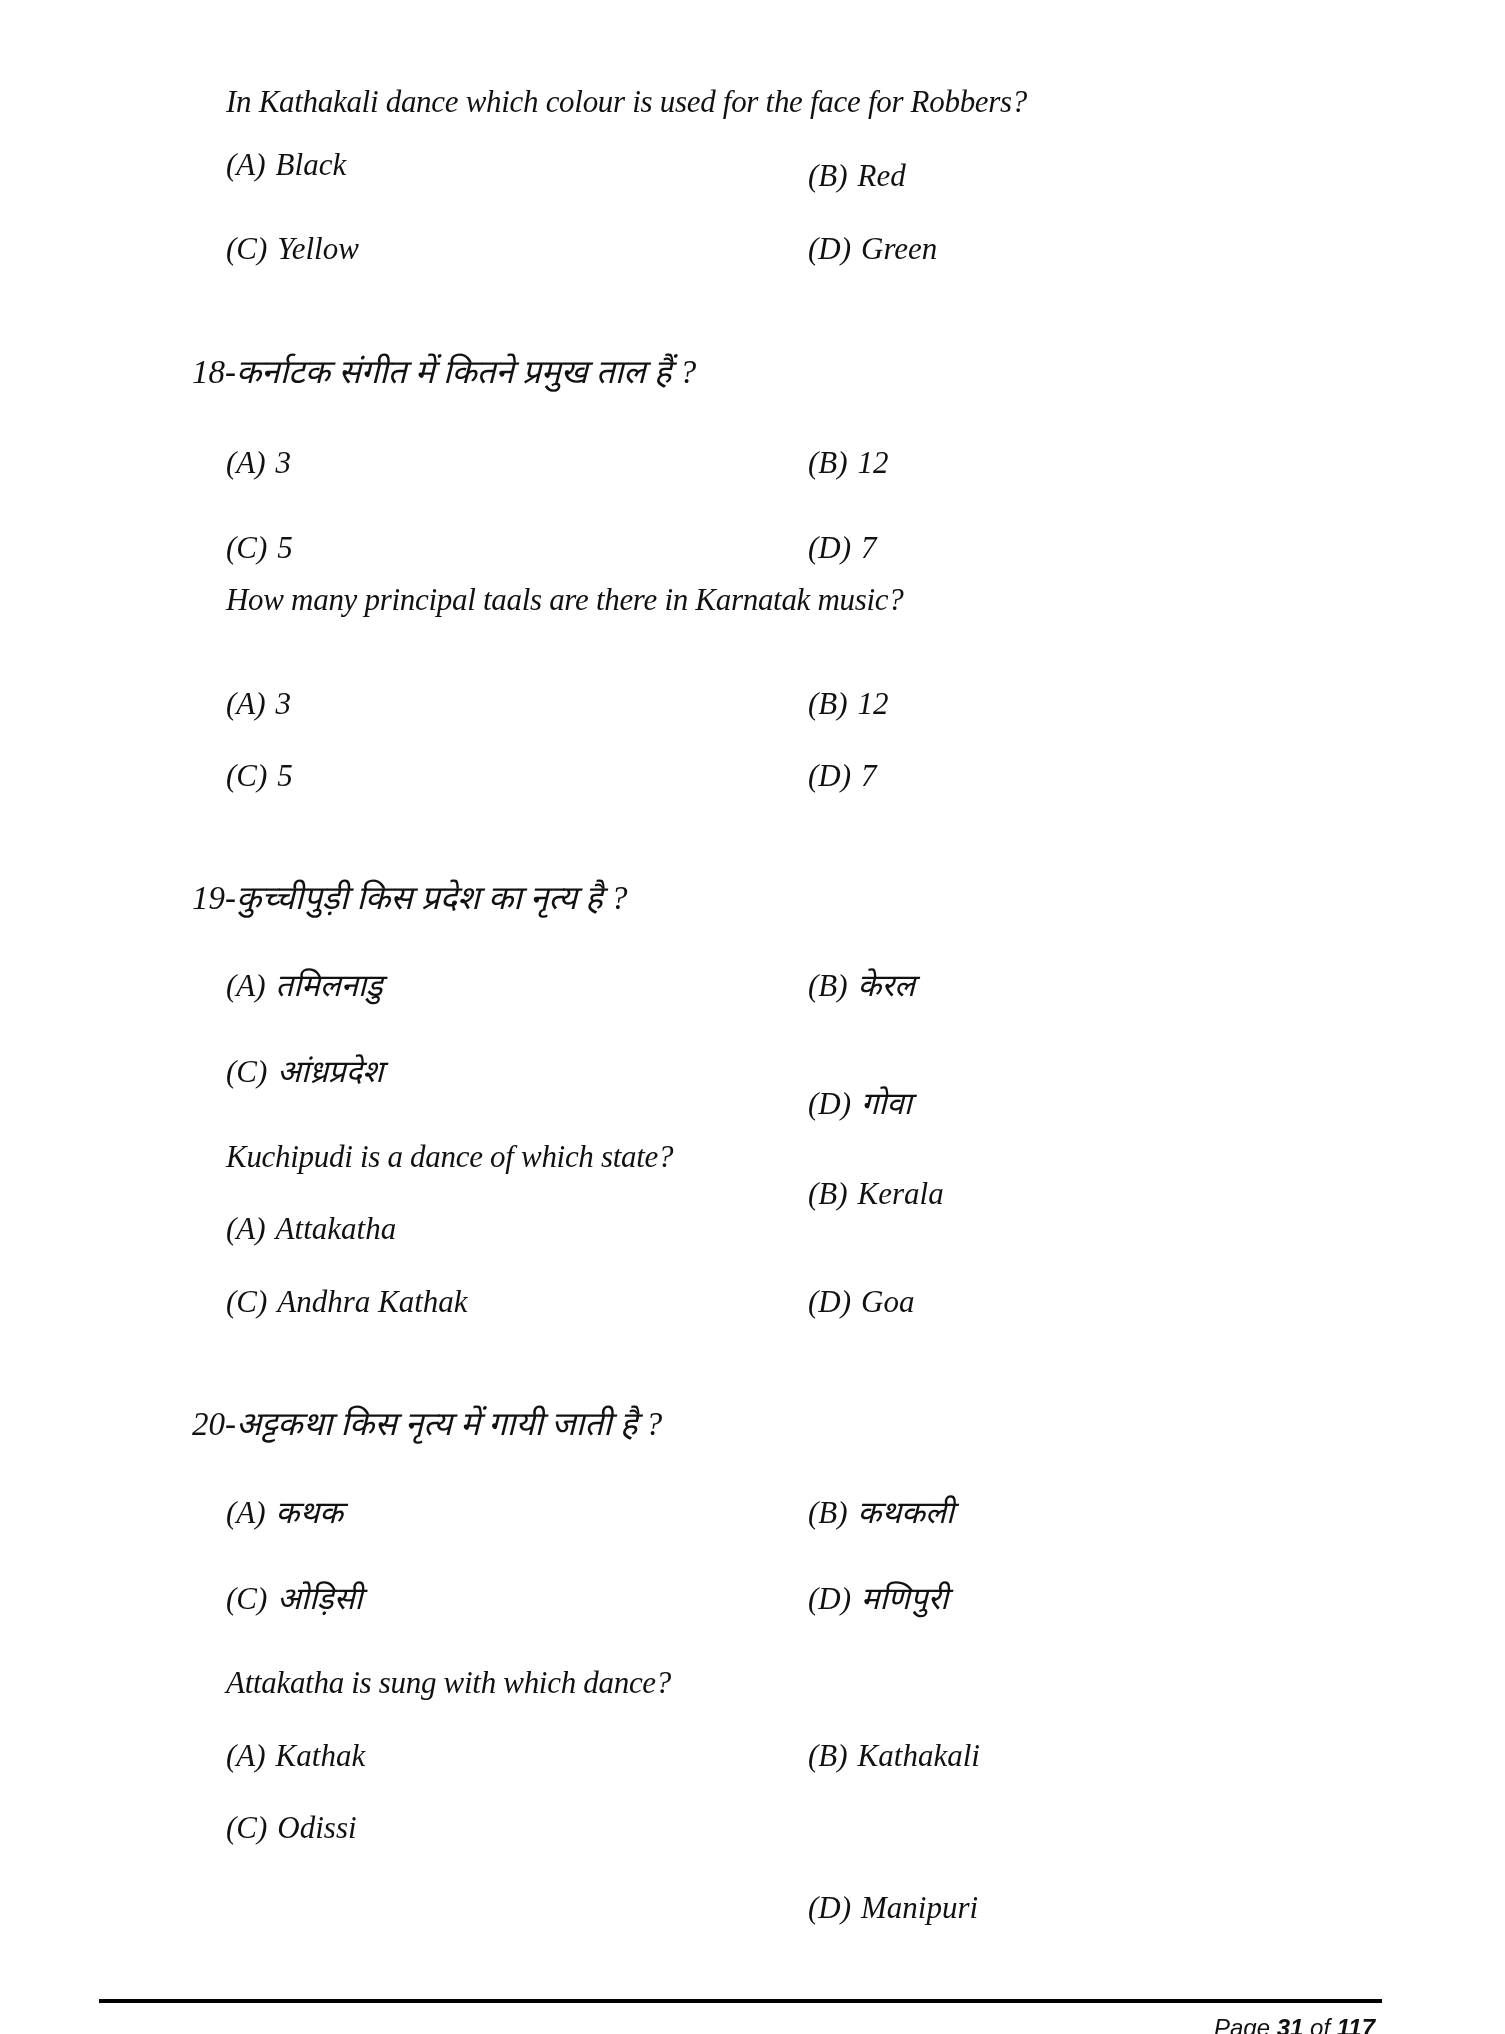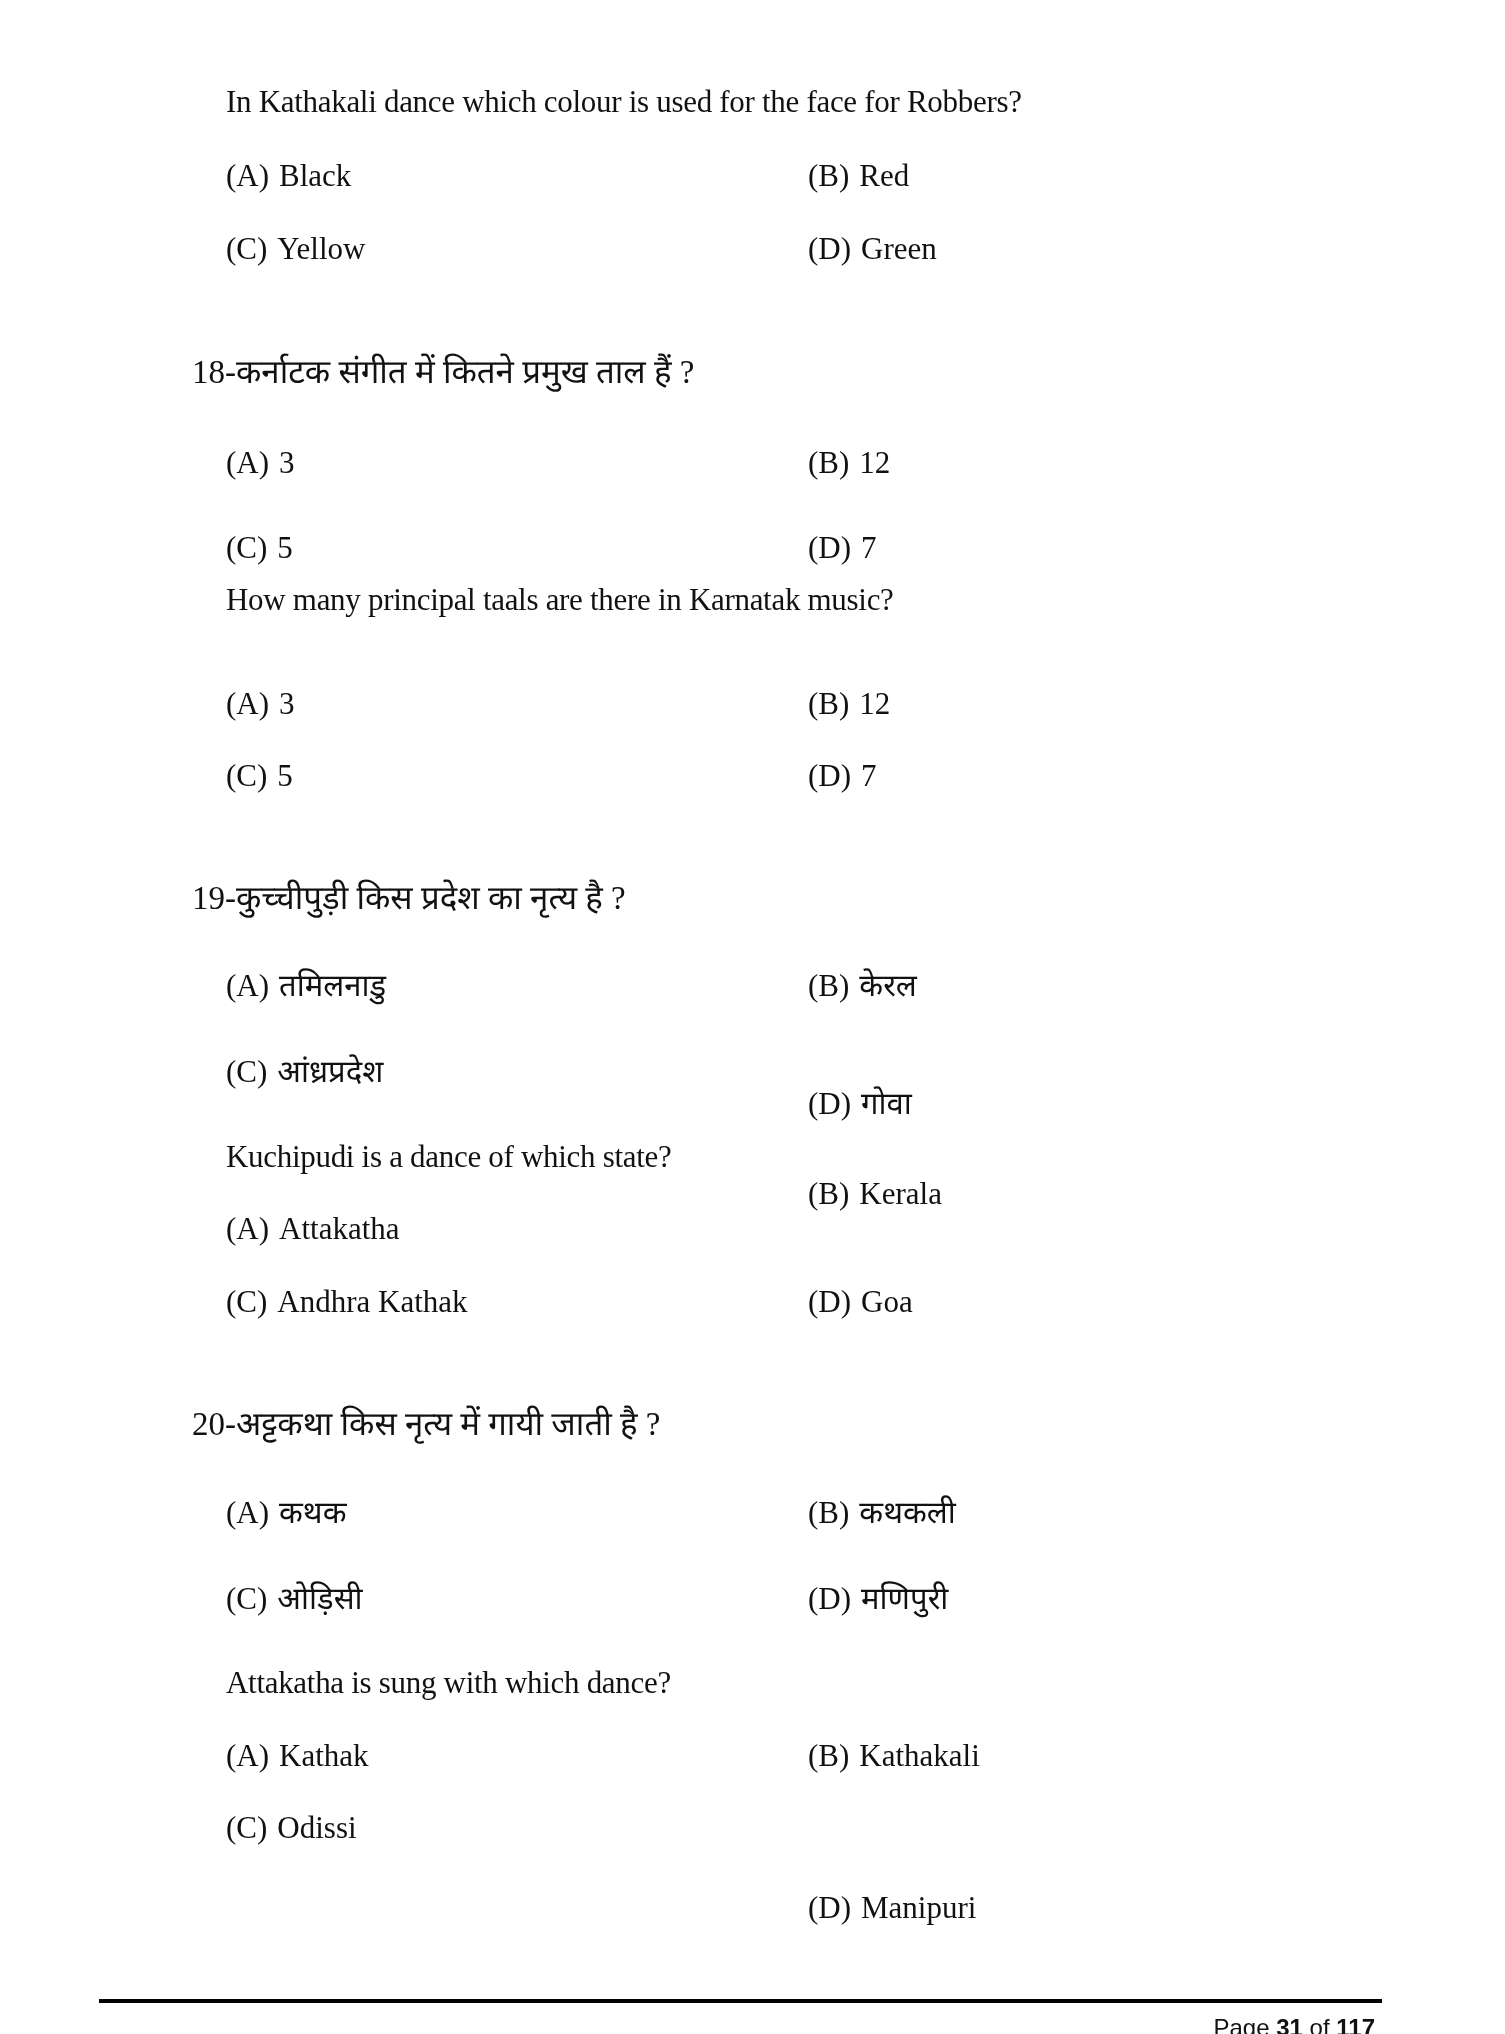--- a/index.html
+++ b/index.html
@@ -1,32 +1,32 @@
 <!DOCTYPE html>
 <html><head>
 <meta charset="utf-8">
 <style>
   html, body { margin: 0; padding: 0; background: #ffffff; }
   body { width: 1505px; height: 2034px; position: relative; overflow: hidden; color: #111; font-family: "Liberation Serif", "DejaVu Serif", serif; }
-  .t { position: absolute; white-space: nowrap; line-height: 1; }
+  .t { position: absolute; white-space: nowrap; line-height: 1; font-style: italic; }
   .q-en { font-size: 31px; left: 226px; letter-spacing: -0.3px; }
   .q-hi { font-size: 33px; left: 192px; }
   .opt { font-size: 31px; }
   .opt .lbl { margin-right: 10px; }
   .colA { left: 226px; }
   .colB { left: 808px; }
   .rule { position: absolute; left: 99px; top: 1999px; width: 1283px; height: 4px; background: #000; }
   .footer { position: absolute; top: 2016px; right: 130px; font-family: "Liberation Sans", "DejaVu Sans", sans-serif; font-size: 24px; color: #111; }
   .footer b { font-weight: bold; }
 </style>
 </head>
 <body>
 
 <div class="t q-en" style="top:86px">In Kathakali dance which colour is used for the face for Robbers?</div>
-<div class="t opt colA" style="top:160px"><span class="lbl">(A)</span><span>Black</span></div>
+<div class="t opt colA" style="top:149px"><span class="lbl">(A)</span><span>Black</span></div>
 <div class="t opt colB" style="top:160px"><span class="lbl">(B)</span><span>Red</span></div>
 <div class="t opt colA" style="top:233px"><span class="lbl">(C)</span><span>Yellow</span></div>
 <div class="t opt colB" style="top:233px"><span class="lbl">(D)</span><span>Green</span></div>
 
 <div class="t q-hi" style="top:356px"><span>18-</span><span>कर्नाटक संगीत में कितने प्रमुख ताल हैं ?</span></div>
 <div class="t opt colA" style="top:447px"><span class="lbl">(A)</span><span>3</span></div>
 <div class="t opt colB" style="top:447px"><span class="lbl">(B)</span><span>12</span></div>
 <div class="t opt colA" style="top:532px"><span class="lbl">(C)</span><span>5</span></div>
 <div class="t opt colB" style="top:532px"><span class="lbl">(D)</span><span>7</span></div>
 

